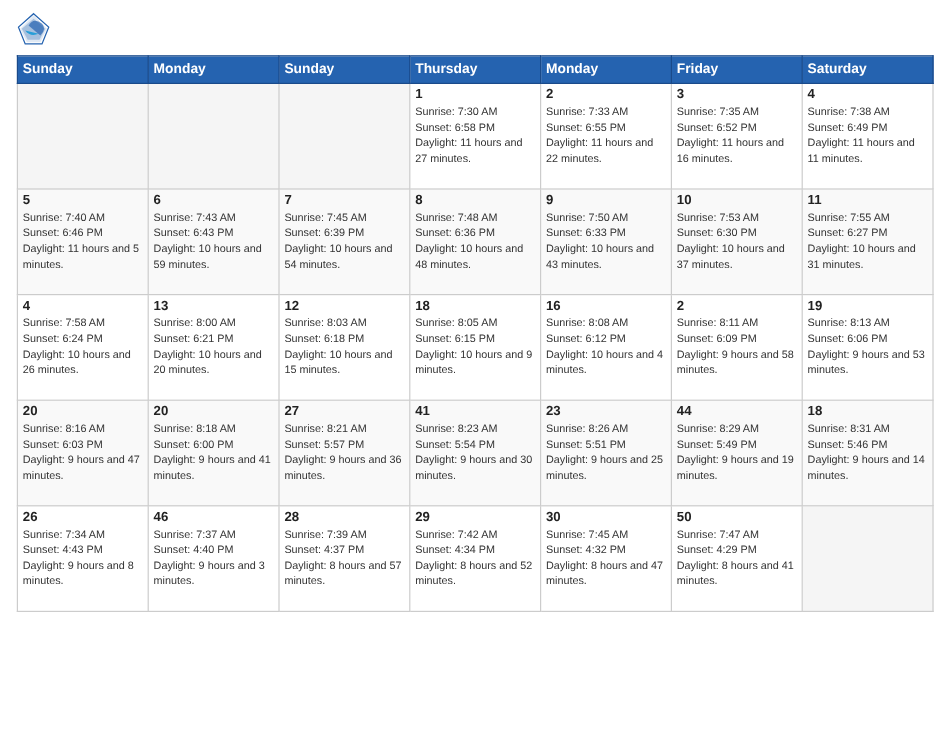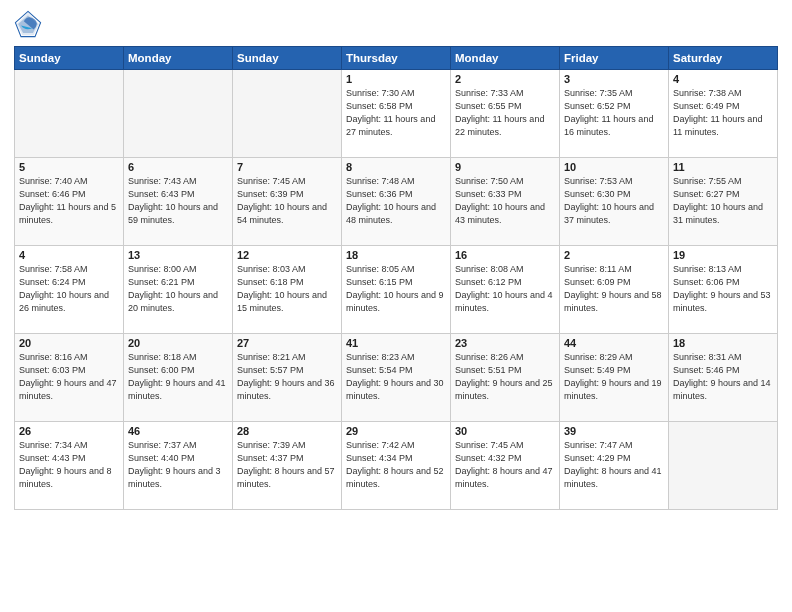--- a/index.html
+++ b/index.html
@@ -264,20 +264,20 @@
           </td>
           <td>
             <div class="day-number">29</div>
         <div class="day-info">Sunrise: 7:42 AM<br>Sunset: 4:34 PM<br>Daylight: 8 hours and 52 minutes.</div>
           </td>
           <td>
             <div class="day-number">30</div>
         <div class="day-info">Sunrise: 7:45 AM<br>Sunset: 4:32 PM<br>Daylight: 8 hours and 47 minutes.</div>
           </td>
           <td>
-            <div class="day-number">39</div>
+            <div class="day-number">50</div>
         <div class="day-info">Sunrise: 7:47 AM<br>Sunset: 4:29 PM<br>Daylight: 8 hours and 41 minutes.</div>
           </td>
           <td class="empty"></td>
         </tr>
       </tbody>
   </table>
 </div>
 
 </body></html>

